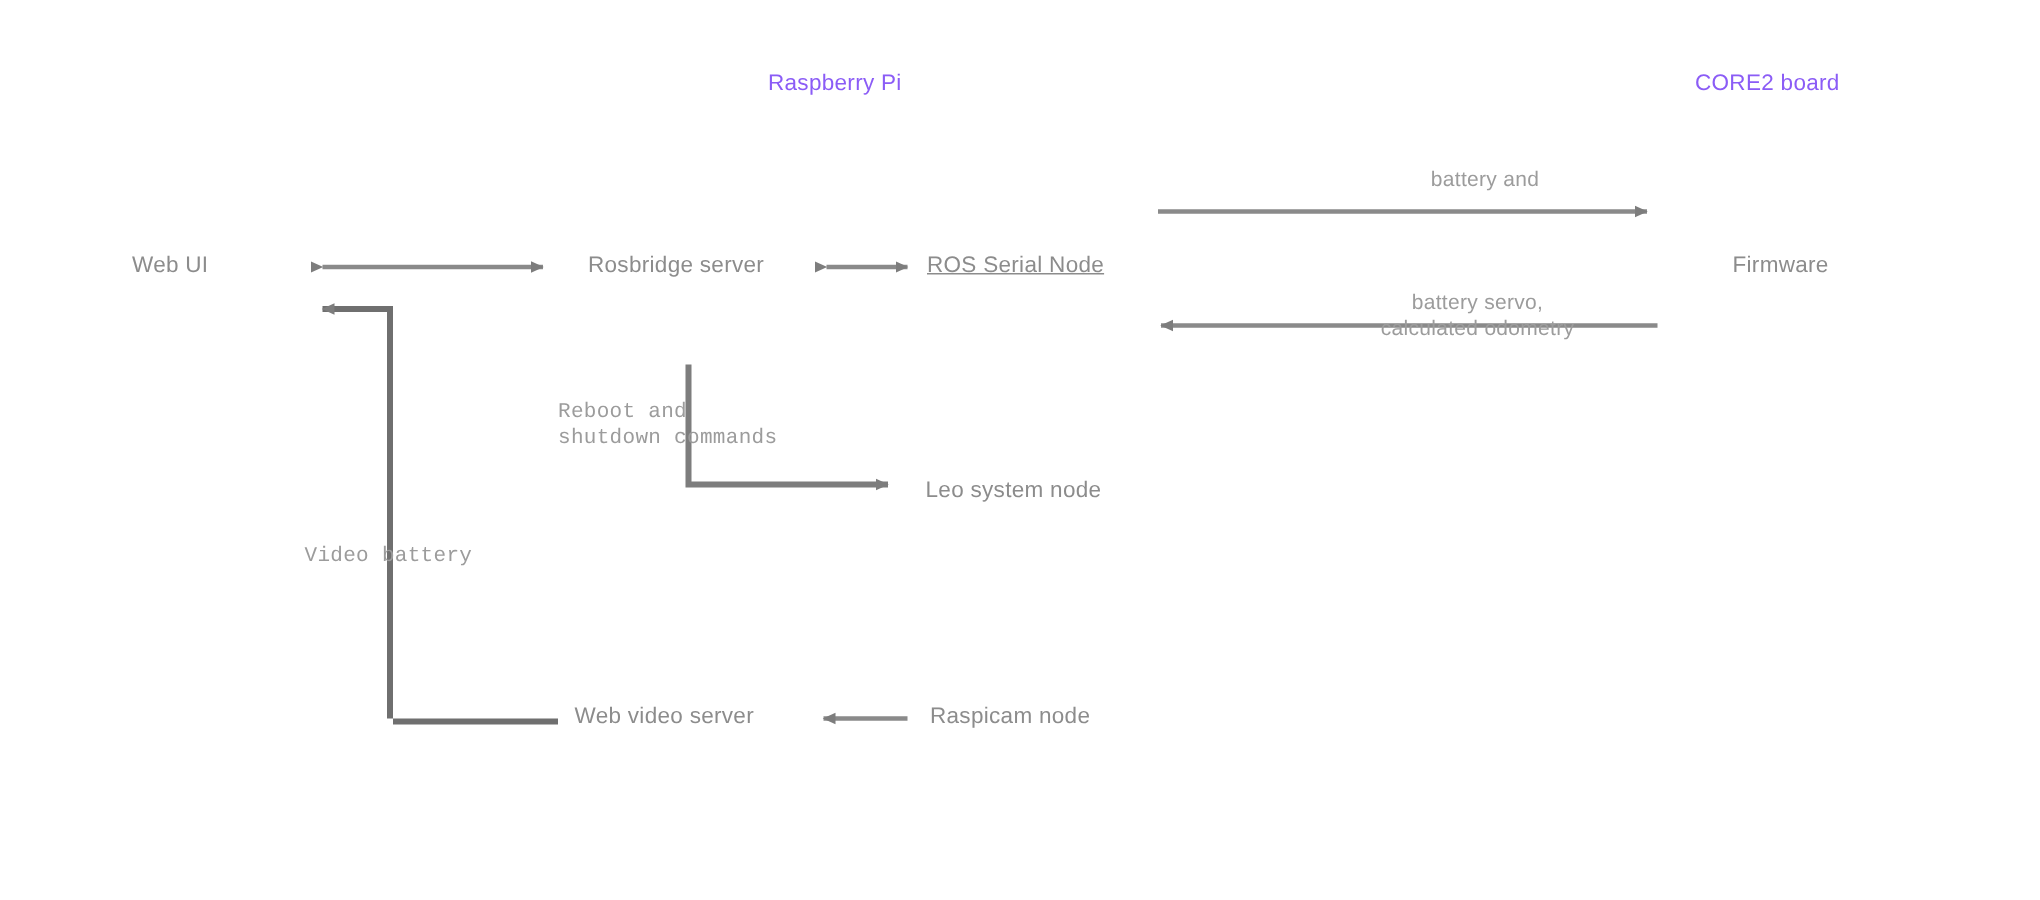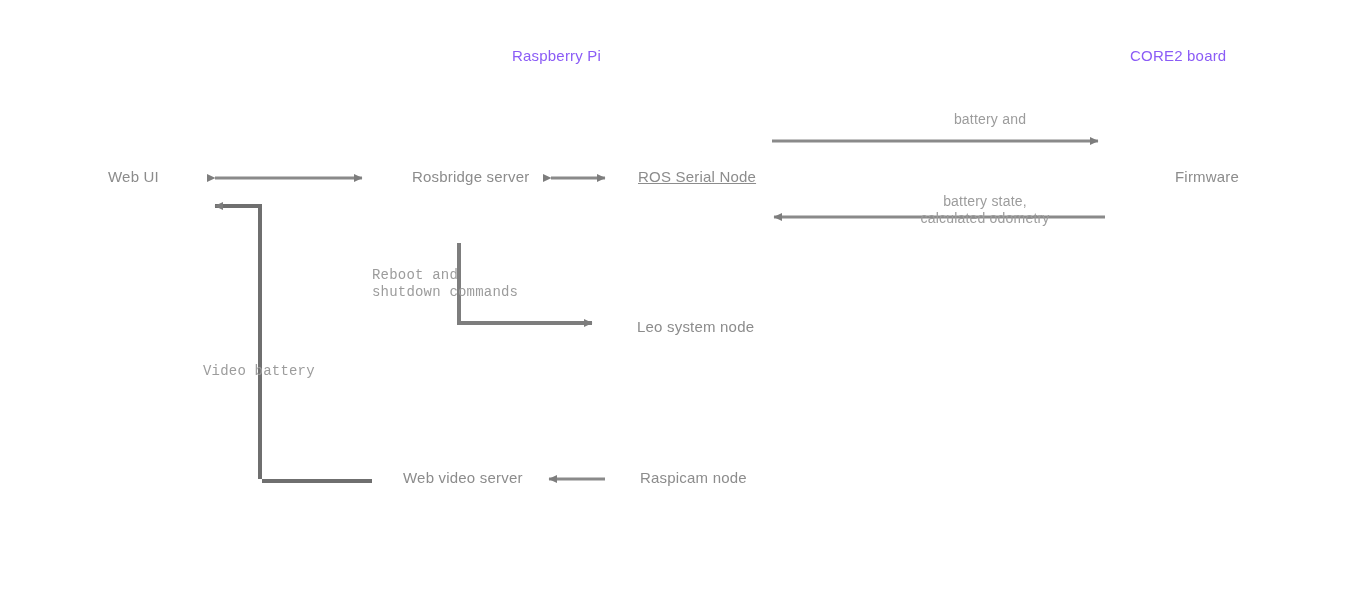--- a/index.html
+++ b/index.html
@@ -26,21 +26,20 @@
     width: 1360px;
     height: 600px;
   }
   .node-label {
     position: absolute;
     font-size: 15px;
     line-height: 18px;
     color: #8c8c8c;
     white-space: nowrap;
     letter-spacing: 0.2px;
-    margin-left: 20px;
   }
   .group-label {
     position: absolute;
     font-size: 15px;
     line-height: 18px;
     color: #8b5cf6;
     white-space: nowrap;
     letter-spacing: 0.2px;
   }
   .edge-label {
@@ -114,21 +113,21 @@
   <div class="node-label" style="left:1155px; top:168px;">Firmware</div>
   <div class="node-label" style="left:617px; top:318px;">Leo system node</div>
   <div class="node-label" style="left:383px; top:469px;">Web video server</div>
   <div class="node-label" style="left:620px; top:469px;">Raspicam node</div>
 
   <div class="edge-label" style="left:870px; top:111px; width:240px;">
     <div>battery and</div>
   </div>
 
   <div class="edge-label" style="left:855px; top:193px; width:260px;">
-    <div>battery state,</div>
+    <div>battery servo,</div>
     <div>calculated odometry</div>
   </div>
 
   <div class="edge-label left" style="left:372px; top:267px; width:220px;">
     <div>Reboot and</div>
     <div>shutdown commands</div>
   </div>
 
   <div class="edge-label left" style="left:203px; top:363px; width:130px;">
     <div>Video battery</div>

